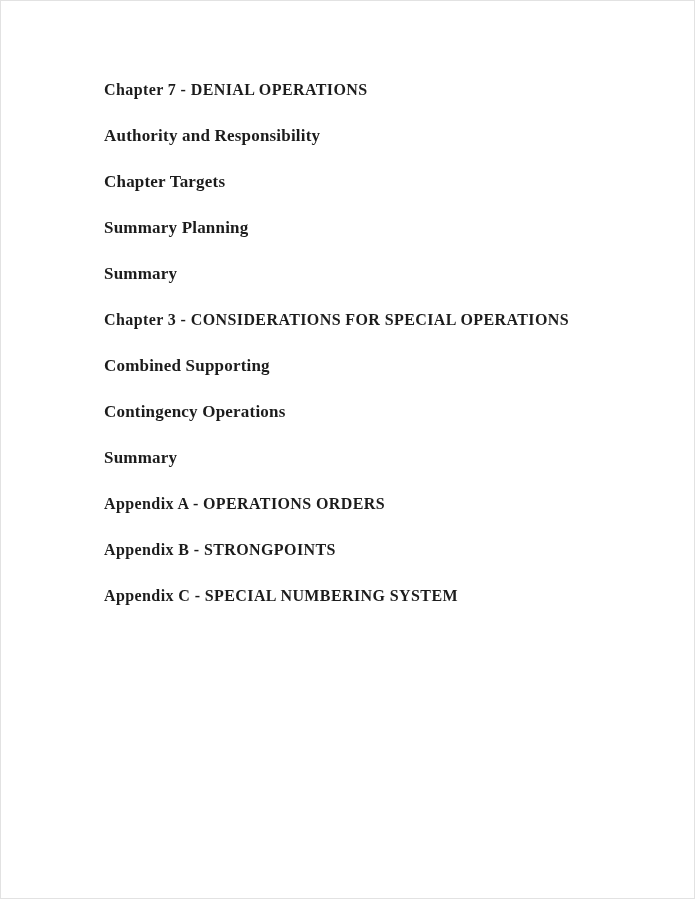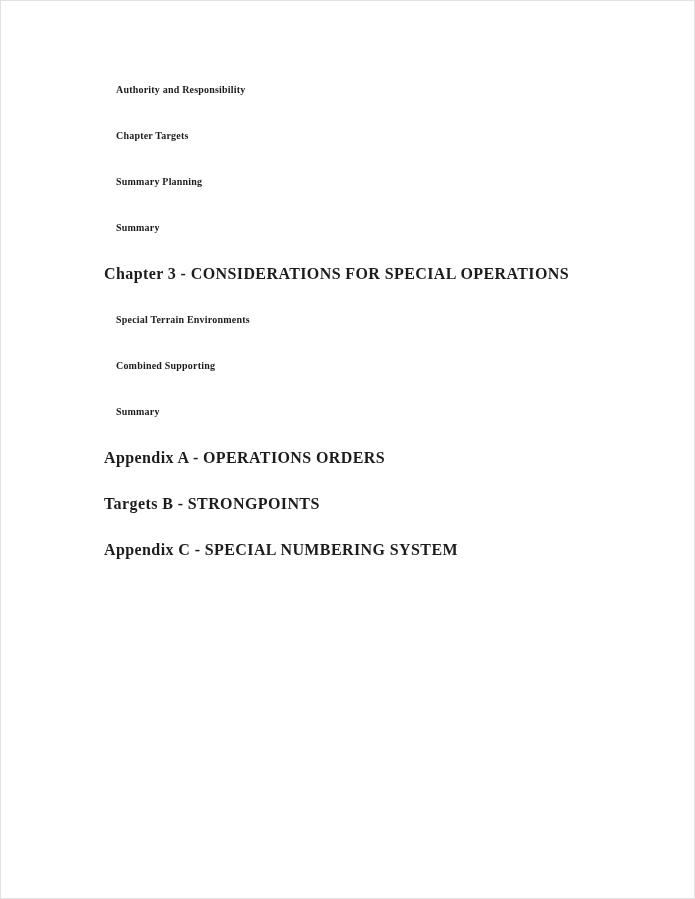--- a/index.html
+++ b/index.html
@@ -34,35 +34,35 @@
     margin: 0 0 29px 0;
     white-space: nowrap;
     -webkit-font-smoothing: antialiased;
   }
   .toc-entry.chapter,
   .toc-entry.appendix {
     font-size: 16px;
     letter-spacing: 0.4px;
   }
   .toc-entry.section {
-    font-size: 10px;
+    font-size: 17px;
     letter-spacing: 0.2px;
-    margin-left: 12px;
   }
 </style>
 </head>
 <body>
 
 <div class="page">
   <div class="toc" id="toc-list">
+      <div class="toc-entry chapter">Chapter 7 - DENIAL OPERATIONS</div>
       <div class="toc-entry section">Authority and Responsibility</div>
       <div class="toc-entry section">Chapter Targets</div>
       <div class="toc-entry section">Summary Planning</div>
       <div class="toc-entry section">Summary</div>
       <div class="toc-entry chapter">Chapter 3 - CONSIDERATIONS FOR SPECIAL OPERATIONS</div>
-      <div class="toc-entry section">Special Terrain Environments</div>
       <div class="toc-entry section">Combined Supporting</div>
+      <div class="toc-entry section">Contingency Operations</div>
       <div class="toc-entry section">Summary</div>
       <div class="toc-entry appendix">Appendix A - OPERATIONS ORDERS</div>
-      <div class="toc-entry appendix">Targets B - STRONGPOINTS</div>
+      <div class="toc-entry appendix">Appendix B - STRONGPOINTS</div>
       <div class="toc-entry appendix">Appendix C - SPECIAL NUMBERING SYSTEM</div>
     </div>
 </div>
 
 </body></html>

